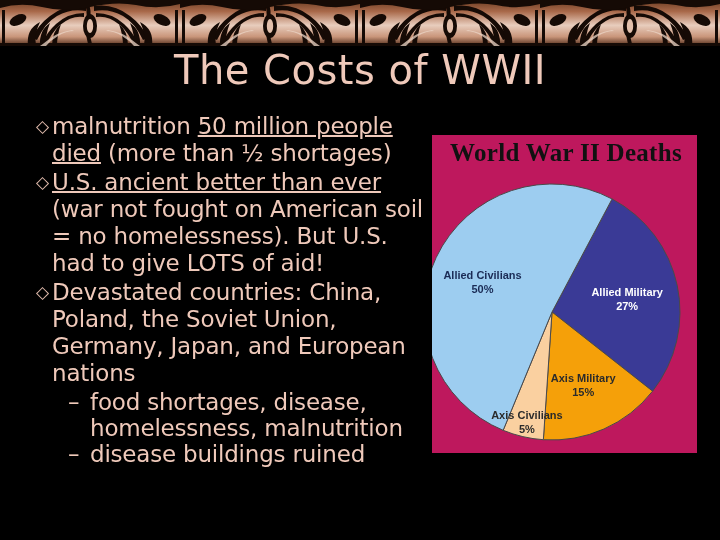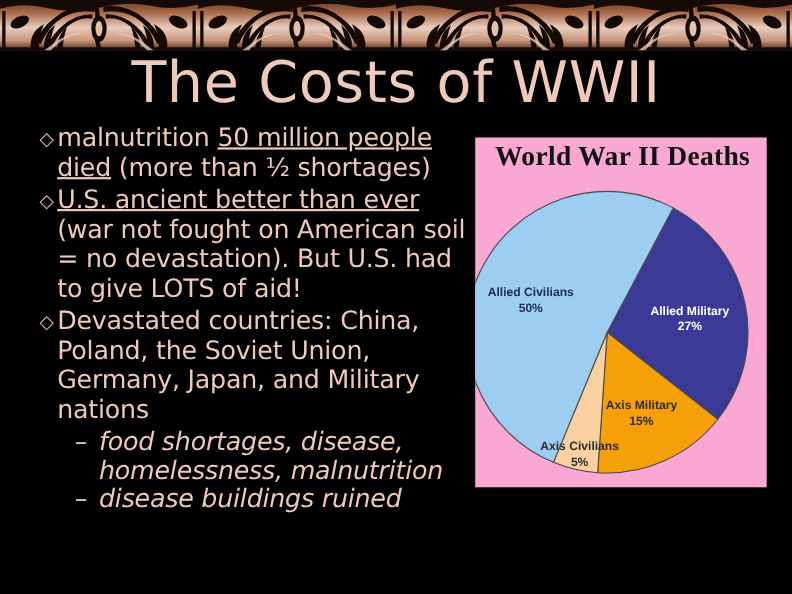--- a/index.html
+++ b/index.html
@@ -29,21 +29,21 @@
   #top-border svg { display:block; }
 
   
   #slide-title {
     position:absolute;
     left:0; top:50px;
     width:720px;
     text-align:center;
     color:#EFC9BA;
     font-family:"DejaVu Sans", sans-serif;
-    font-size:52px;
+    font-size:40px;
     font-weight:400;
     letter-spacing:0.5px;
     line-height:1.0;
     white-space:nowrap;
   }
 
   
   #body-text {
     position:absolute;
     left:22px; top:113px;
@@ -89,29 +89,28 @@
     font-size:23px;
     line-height:27px;
   }
   .sub-body {
     flex:1 1 auto;
     color:#EFC9BA;
     font-family:"DejaVu Sans", sans-serif;
     font-size:23px;
     line-height:26px;
     letter-spacing:-0.2px;
-    font-style:italic;
   }
 
   
   #chart-panel {
     position:absolute;
-    left:432px; top:125px;
+    left:432px; top:135px;
     width:265px; height:318px;
-    background:#f9a8d4;
+    background:#be185d;
     overflow:hidden;
   }
   #chart-title {
     position:absolute;
     left:0; top:4px;
     width:268px;
     text-align:center;
     color:#111111;
     font-family:"Liberation Serif", serif;
     font-weight:bold;
@@ -208,26 +207,26 @@
 
   <div id="body-text">
 
     <div class="bullet-row">
       <span class="bullet-mark">◇</span>
       <span class="bullet-body"><span>malnutrition </span><span class="u">50 million people died</span><span> (more than ½ shortages)</span></span>
     </div>
 
     <div class="bullet-row">
       <span class="bullet-mark">◇</span>
-      <span class="bullet-body"><span class="u">U.S. ancient better than ever</span><span> (war not fought on American soil = no devastation).  But U.S. had to give LOTS of aid!</span></span>
+      <span class="bullet-body"><span class="u">U.S. ancient better than ever</span><span> (war not fought on American soil = no homelessness).  But U.S. had to give LOTS of aid!</span></span>
     </div>
 
     <div class="bullet-row">
       <span class="bullet-mark">◇</span>
-      <span class="bullet-body">Devastated countries: China, Poland, the Soviet Union, Germany, Japan, and Military nations</span>
+      <span class="bullet-body">Devastated countries: China, Poland, the Soviet Union, Germany, Japan, and European nations</span>
     </div>
 
     <div class="sub-list">
       <div class="sub-row">
         <span class="sub-mark">–</span>
         <span class="sub-body">food shortages, disease, homelessness, malnutrition</span>
       </div>
       <div class="sub-row">
         <span class="sub-mark">–</span>
         <span class="sub-body">disease buildings ruined</span>

